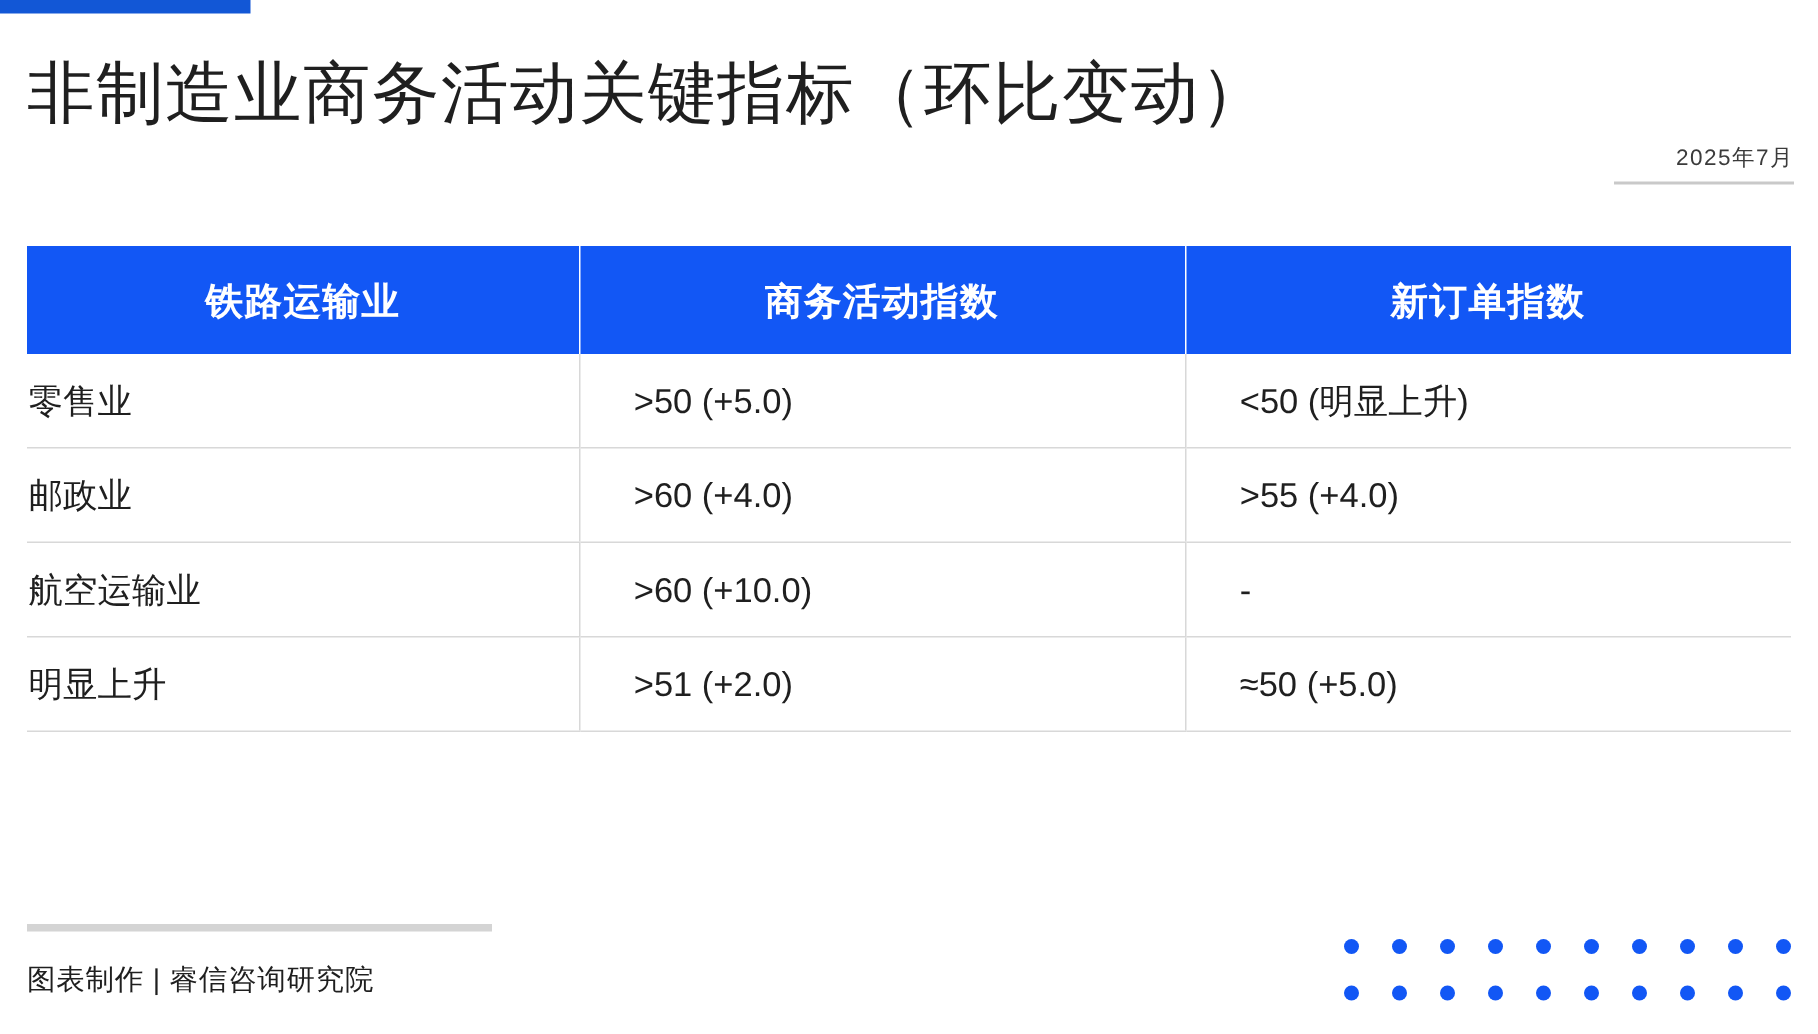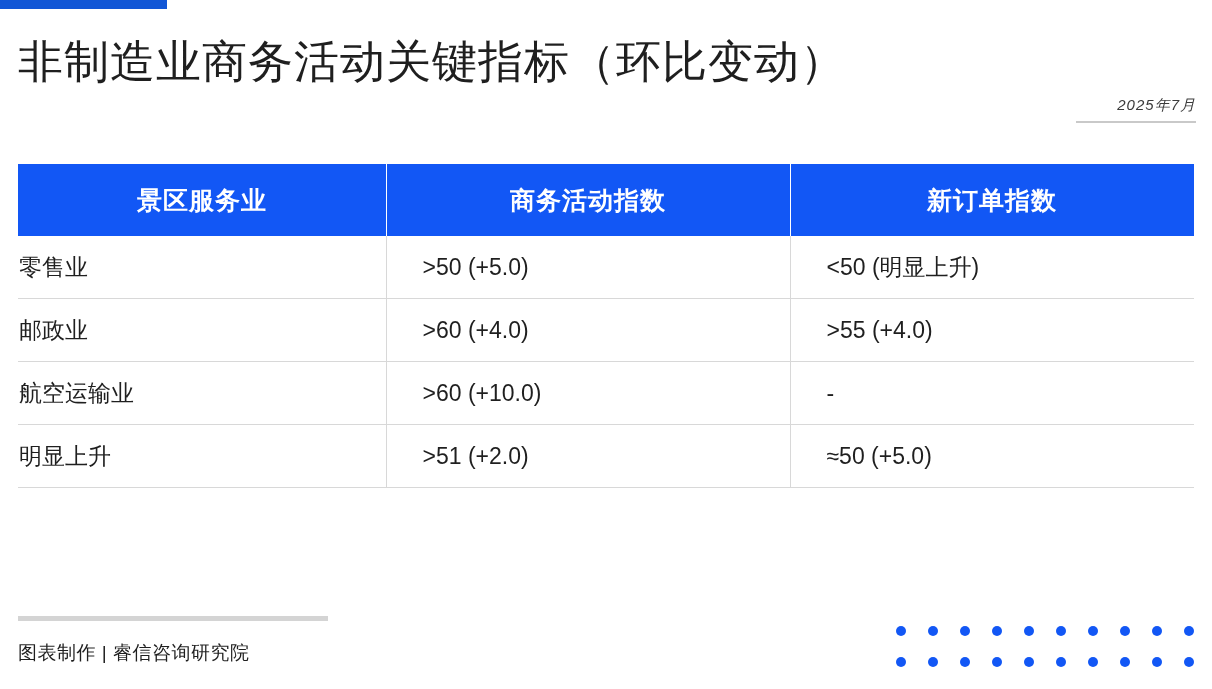--- a/index.html
+++ b/index.html
@@ -40,21 +40,20 @@
     letter-spacing: 1px;
     color: #1f1f1f;
     font-weight: 400;
     white-space: nowrap;
   }
   .date-wrap {
     position: absolute;
     right: 16px;
     top: 96px;
     text-align: right;
-    font-style: italic;
   }
   .date-text {
     font-size: 15px;
     letter-spacing: 1px;
     color: #3b3b3b;
   }
   .date-rule {
     margin-top: 6px;
     width: 120px;
     height: 2px;
@@ -153,21 +152,21 @@
   </div>
 
   <table class="data-table">
     <colgroup>
       <col class="col-a">
       <col class="col-b">
       <col class="col-c">
     </colgroup>
     <thead>
       <tr>
-        <th>景区服务业</th>
+        <th>铁路运输业</th>
         <th class="col-sep">商务活动指数</th>
         <th class="col-sep">新订单指数</th>
       </tr>
     </thead>
     <tbody>
       <tr class="row">
         <td>零售业</td>
         <td class="cell-sep">&gt;50 (+5.0)</td>
         <td class="cell-sep">&lt;50 (明显上升)</td>
       </tr>

